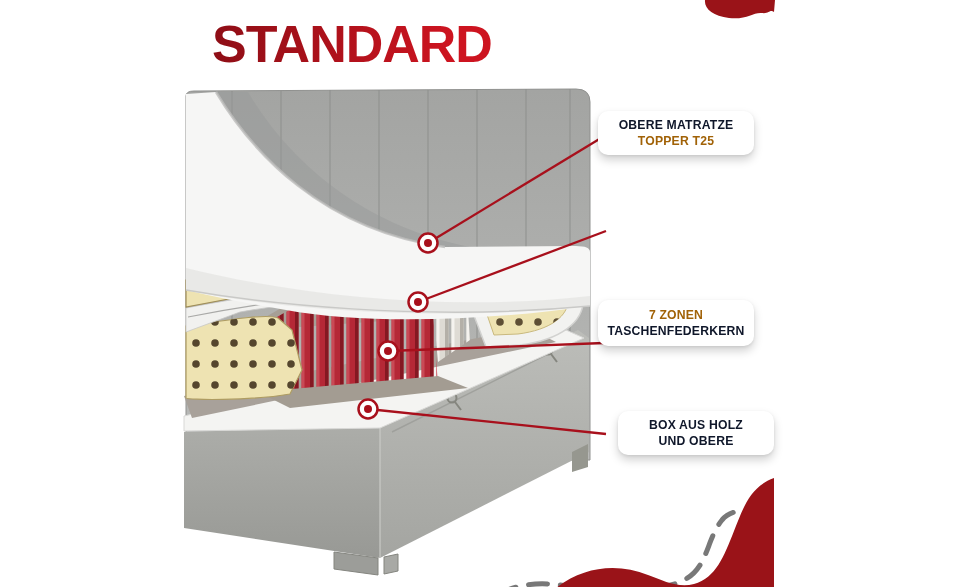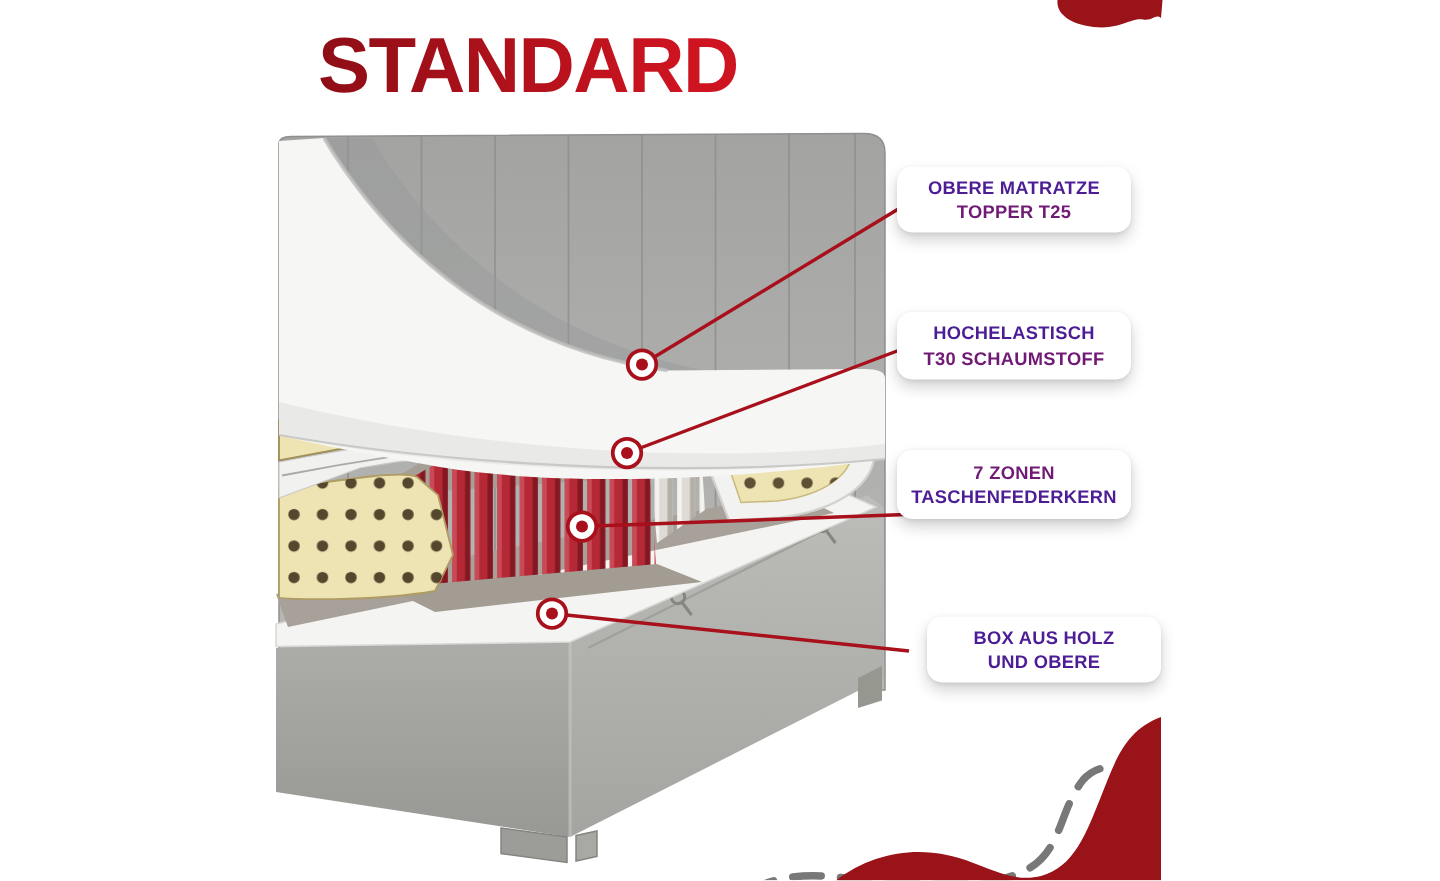--- a/index.html
+++ b/index.html
@@ -16,22 +16,22 @@
   .title-secondary{font-size:29px;font-weight:bold;color:#1d1d1b;letter-spacing:0px;line-height:1;}
 
   
   .scene{position:absolute;left:0;top:0;width:960px;height:587px;}
 
   
   .card{position:absolute;width:156px;background:#fff;border-radius:10px;
         box-shadow:0 5px 10px rgba(0,0,0,0.18), 0 1px 3px rgba(0,0,0,0.08);
         display:flex;flex-direction:column;align-items:center;justify-content:center;
         text-align:center;padding:7px 4px;box-sizing:border-box;}
-  .card span{display:block;font-size:12.2px;font-weight:bold;color:#4c1d95;letter-spacing:0.2px;line-height:1.32;}
-  .card span.hl{color:#701a75;}
+  .card span{display:block;font-size:12.2px;font-weight:bold;color:#0f172a;letter-spacing:0.2px;line-height:1.32;}
+  .card span.hl{color:#a16207;}
   #card-topper {left:598px;top:111px;height:44px;}
   #card-foam   {left:598px;top:208px;height:45px;}
   #card-springs{left:598px;top:300px;height:46px;}
   #card-box    {left:618px;top:411px;height:44px;}
 </style>
 </head>
 <body>
 
 <div class="canvas">
 
@@ -168,24 +168,20 @@
     </g>
 
     <path d="M 498,594 C 540,574 566,590 606,588 C 642,586 660,592 684,580 C 708,568 706,540 722,520 C 734,506 752,513 766,509" fill="none" stroke="#787878" stroke-width="5" stroke-dasharray="19 13" stroke-linecap="round"></path>
     <path d="M 556,588 C 584,566 618,563 648,575 C 664,581 678,588 694,584 C 716,578 724,556 734,531 C 744,506 750,487 774,478 L 774,588 Z" fill="#9A1318"></path>
   </svg>
 
   <div class="card" id="card-topper">
     <span>OBERE MATRATZE</span>
     <span class="hl">TOPPER T25</span>
   </div>
-  <div class="card" id="card-foam">
-    <span>HOCHELASTISCH</span>
-    <span class="hl">T30 SCHAUMSTOFF</span>
-  </div>
   <div class="card" id="card-springs">
     <span class="hl">7 ZONEN</span>
     <span>TASCHENFEDERKERN</span>
   </div>
   <div class="card" id="card-box">
     <span>BOX AUS HOLZ</span>
     <span>UND OBERE</span>
   </div>
 
 </div>

